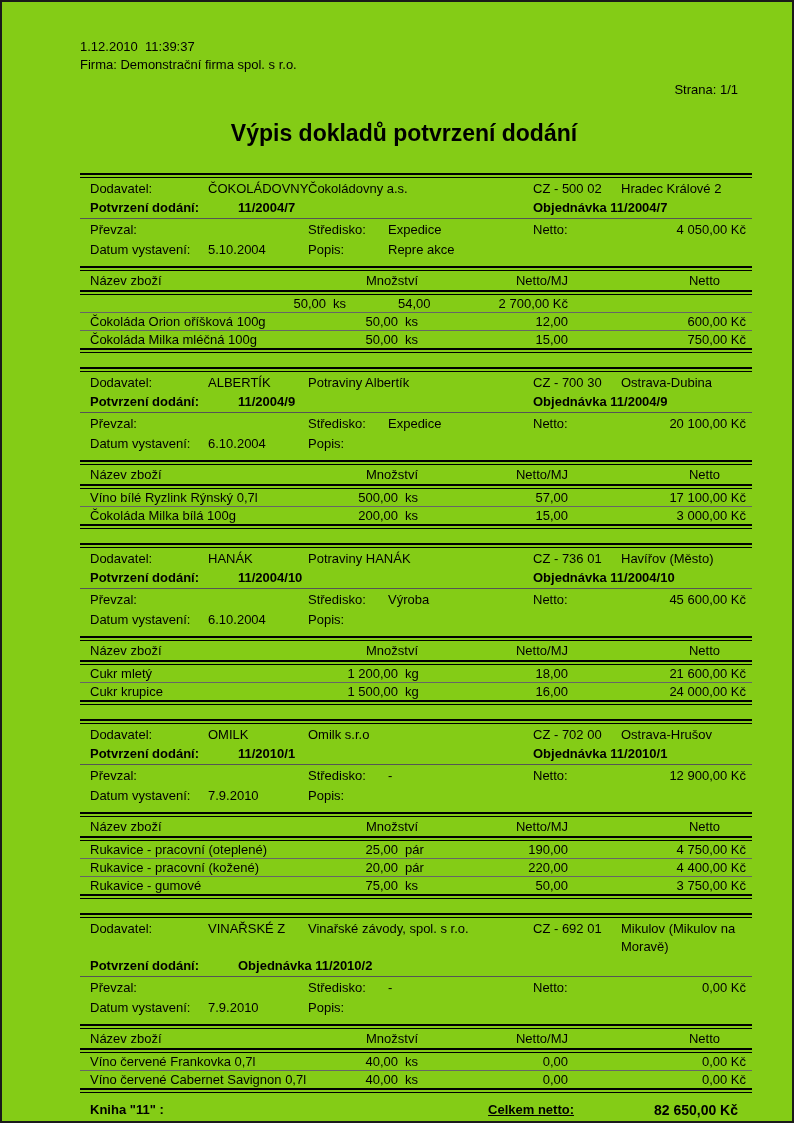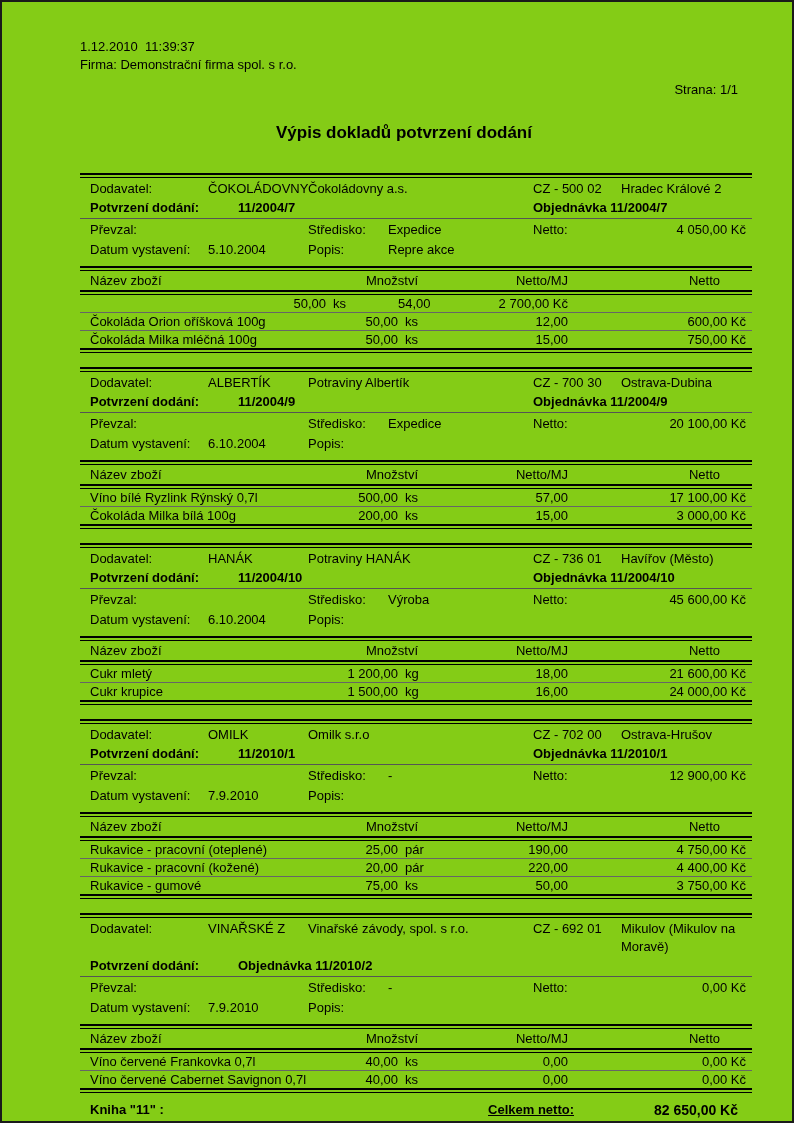--- a/index.html
+++ b/index.html
@@ -9,21 +9,21 @@
     border:2px solid #1a1a1a;
     background:#84cc16;
     padding:36px 40px 0 78px;
     font-family:"Liberation Sans","DejaVu Sans",sans-serif;
     font-size:13px; line-height:18px; color:#000;
     overflow:hidden;
   }
   .topbar { display:flex; justify-content:space-between; align-items:flex-start; }
   .topbar-left div { white-space:pre; line-height:18px; }
   .topbar-right { padding-right:14px;margin-top:43px; }
-  .title { font-size:17px; font-weight:bold; text-align:center; margin:20px 0 26px; position:relative; left:-12px; line-height:28px; }
+  .title { font-size:23px; font-weight:bold; text-align:center; margin:20px 0 26px; position:relative; left:-12px; line-height:28px; }
 
   .hr2 { height:5px; border-top:2px solid #000; border-bottom:1px solid #000; }
   .hr1 { height:0; border-top:1px solid #555; }
 
   .info-grid { display:grid; grid-template-columns:118px 100px 80px 145px 88px 139px; padding-left:10px; line-height:18px; }
   .doc-grid  { display:grid; grid-template-columns:148px 295px 227px; padding-left:10px; line-height:18px; }
   .span2 { grid-column:span 2; }
   .b { font-weight:bold; }
   .amt { text-align:right; padding-right:14px; }
 

